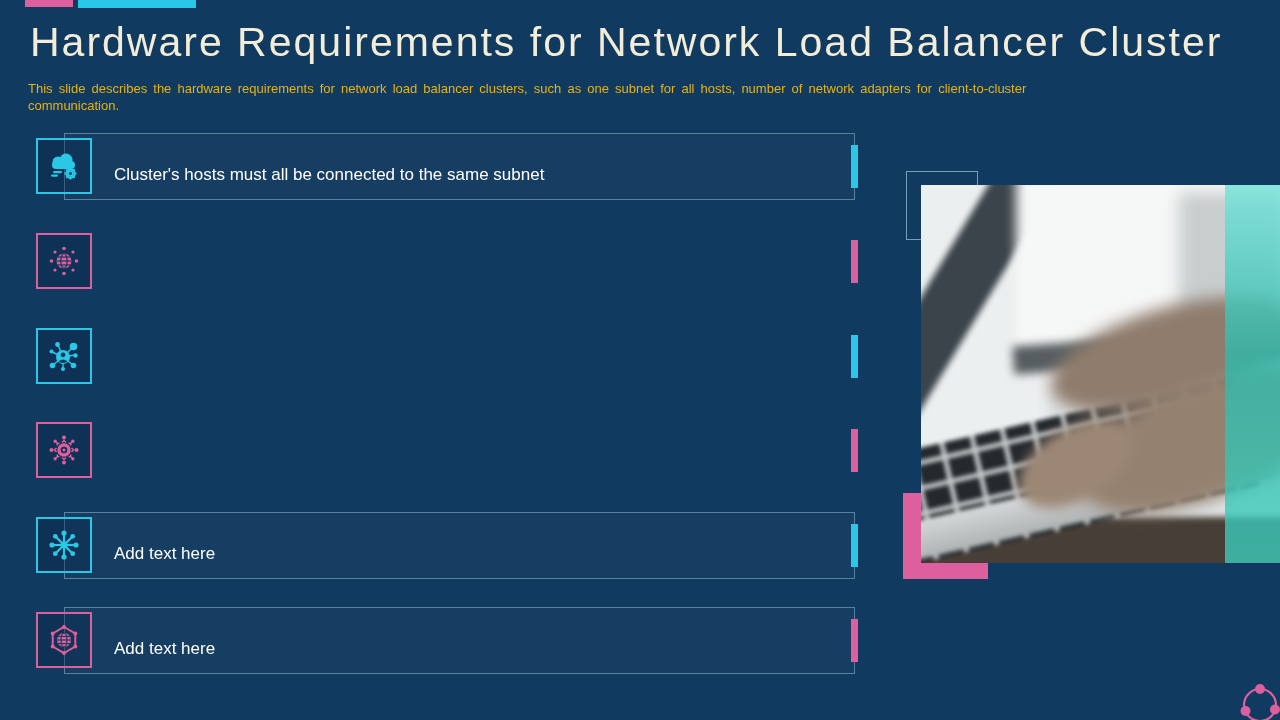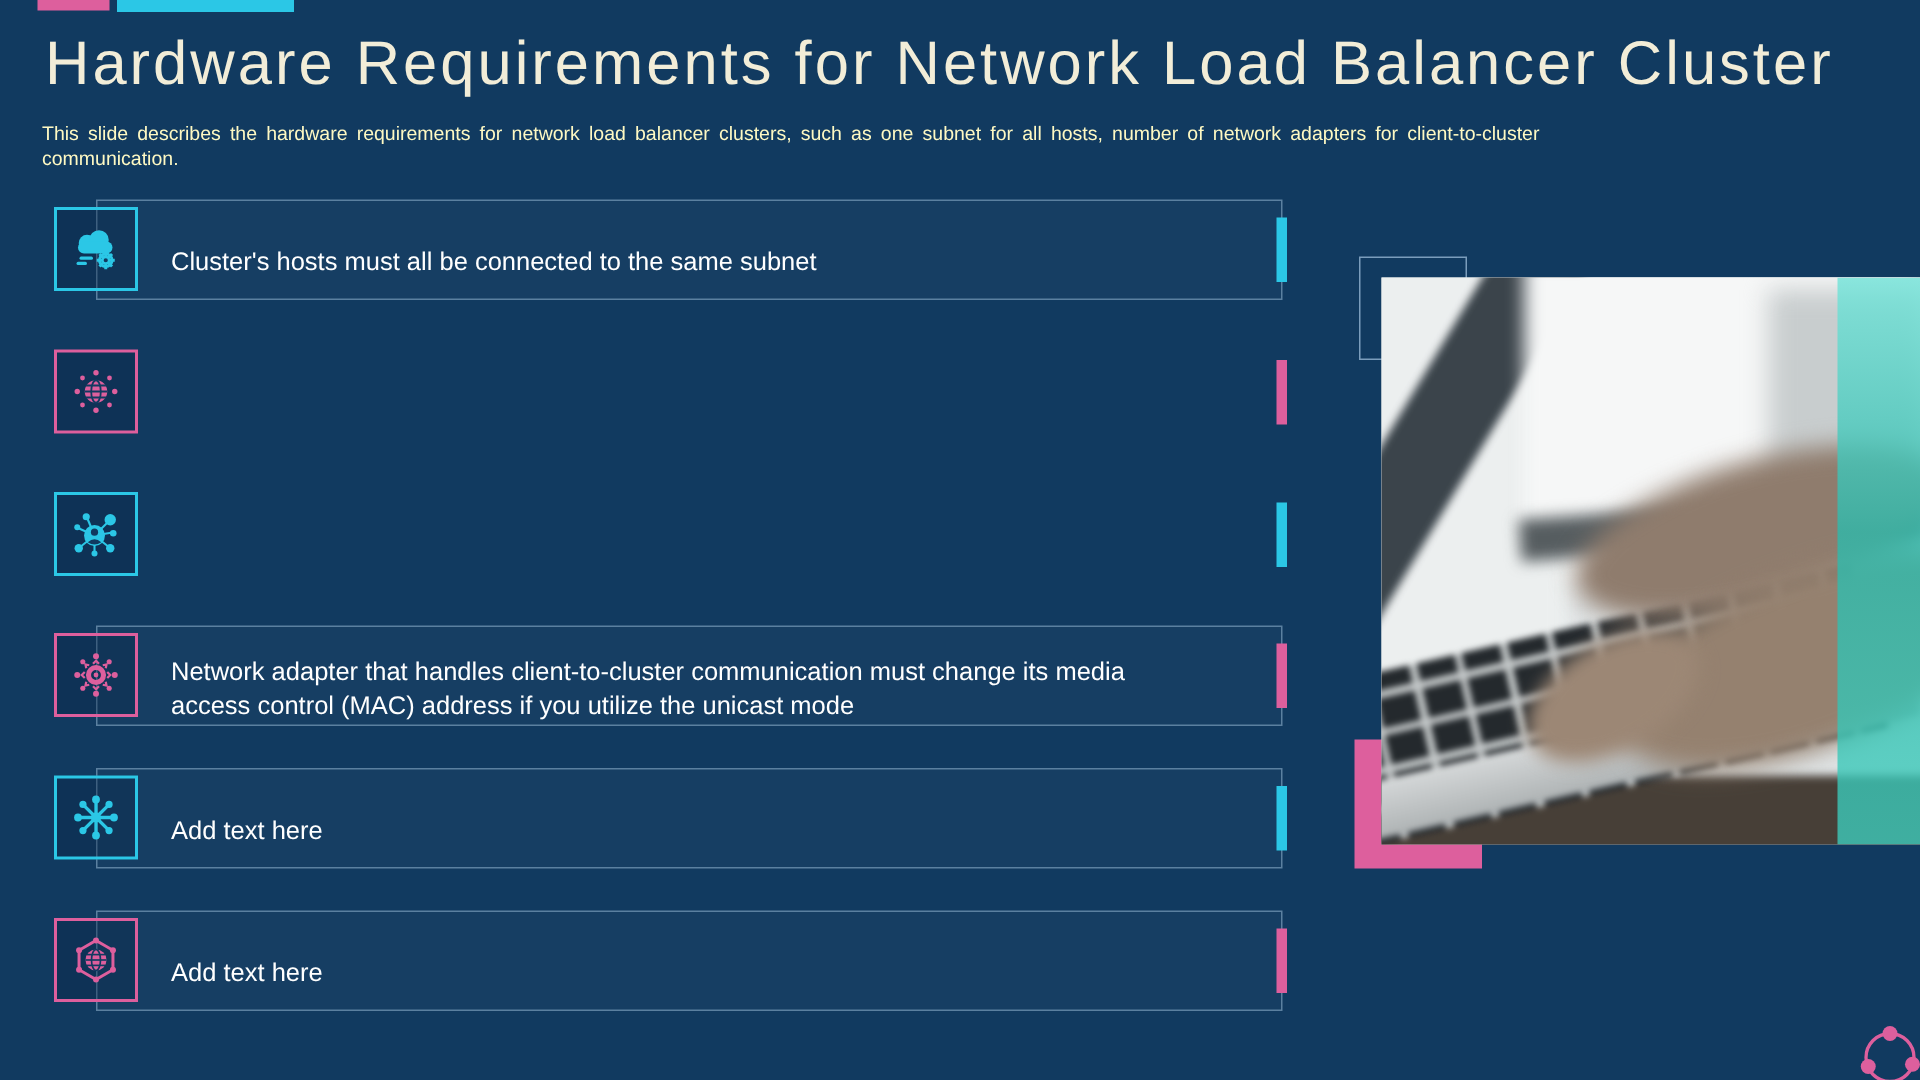--- a/index.html
+++ b/index.html
@@ -12,21 +12,21 @@
   #slide{position:relative;width:1280px;height:720px;background:var(--bg);overflow:hidden;text-decoration:underline;}
 
   
   .bar{position:absolute;top:0;}
   .bar.pink{left:25px;width:48px;height:7px;background:var(--pink);}
   .bar.cyan{left:78px;width:118px;height:8px;background:var(--cyan);}
 
   
   .title{position:absolute;left:30px;top:18px;width:1230px;color:var(--cream);
     font-size:41px;line-height:48px;letter-spacing:2px;font-weight:400;white-space:nowrap;}
-  .subtitle{position:absolute;left:28px;top:80px;width:1062px;color:#fef9c3;
+  .subtitle{position:absolute;left:28px;top:80px;width:1062px;color:#eab308;
     font-size:13px;line-height:17px;word-spacing:2.5px;}
 
   
   .row{position:absolute;left:0;width:900px;height:67px;}
   .row .panel{position:absolute;left:64px;top:0;width:791px;height:67px;
     border:1px solid var(--box-border);background:rgba(255,255,255,0.025);
     display:flex;align-items:center;padding:20px 90px 4px 49px;}
   .row .panel .txt{color:#FFFFFF;font-size:17px;line-height:23px;}
   .row .iconbox{position:absolute;left:36px;top:5px;width:56px;height:56px;
     border:2px solid var(--accent);background:rgba(8,38,68,0.35);
@@ -155,23 +155,20 @@
           <circle cx="17" cy="19" r="7"></circle>
         </g>
         <circle cx="17" cy="16.8" r="2.4" fill="#113A60"></circle>
         <path d="M12.5 23.5 Q17 19.5 21.5 23.5 Q17 26.5 12.5 23.5Z" fill="#113A60"></path>
       </svg>
     </div>
     <div class="accent-bar"></div>
   </div>
 
   <div class="row accent-pink" style="top:417px">
-    <div class="panel">
-      <div class="txt">Network adapter that handles client-to-cluster communication must change its media access control (MAC) address if you utilize the unicast mode</div>
-    </div>
     <div class="iconbox">
       <svg width="36" height="36" viewBox="0 0 36 36">
         <g fill="#DD5F9D">
           <circle cx="18" cy="5.5" r="2"></circle>
             <circle cx="18" cy="30.5" r="2"></circle>
           <circle cx="5.5" cy="18" r="2"></circle>
             <circle cx="30.5" cy="18" r="2"></circle>
           <circle cx="9.2" cy="9.2" r="1.7"></circle>
             <circle cx="26.8" cy="9.2" r="1.7"></circle>
           <circle cx="9.2" cy="26.8" r="1.7"></circle>

